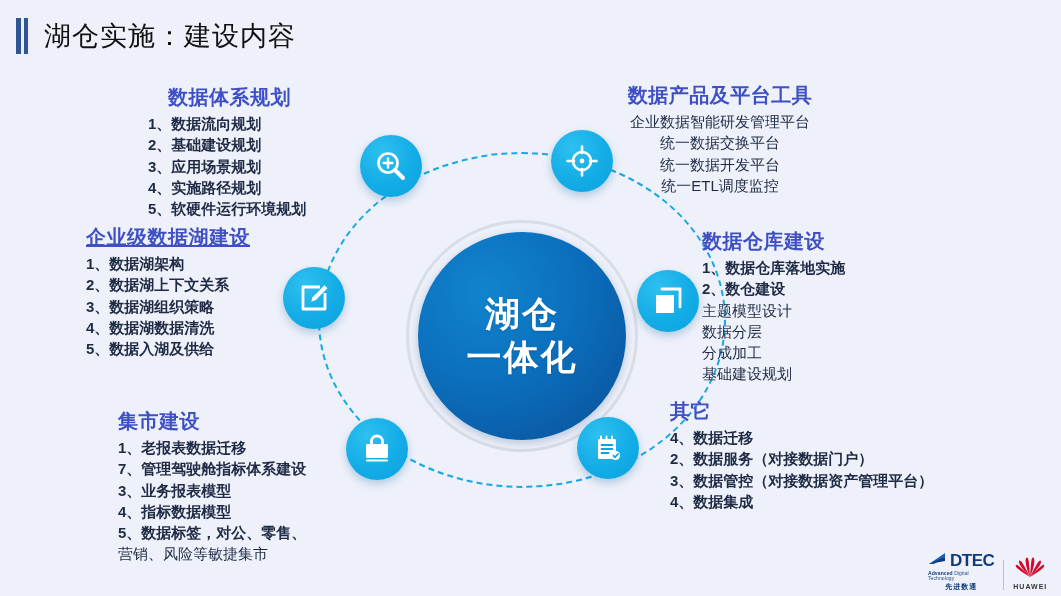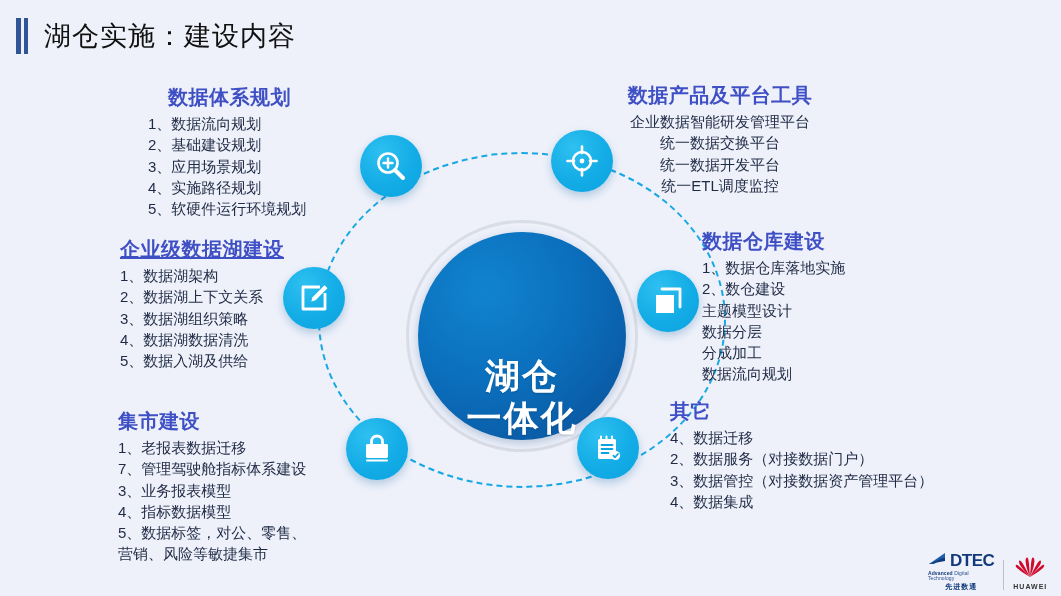--- a/index.html
+++ b/index.html
@@ -24,21 +24,21 @@
     position:absolute;left:16px;top:0px;width:408px;height:336px;
     border:2px dashed #17a8e3;border-radius:50%;box-sizing:border-box;
   }
   .outer-ring{
     position:absolute;left:104px;top:68px;width:232px;height:232px;
     border:3px solid #d9dde6;border-radius:50%;box-sizing:border-box;
   }
   .core{
     position:absolute;left:116px;top:80px;width:208px;height:208px;border-radius:50%;
     background:radial-gradient(circle at 32% 28%,#1184cf 0%,#0b6fbd 45%,#0a4f97 100%);
-    display:flex;flex-direction:column;align-items:center;justify-content:flex-end;
+    display:flex;flex-direction:column;align-items:center;justify-content:center;
     box-shadow:0 3px 10px rgba(10,60,120,.25);
   }
   .core span{
     color:#fff;font-size:35px;font-weight:bold;line-height:1.22;letter-spacing:2px;
     text-shadow:0 1px 2px rgba(0,0,0,.18);
   }
 
   .node{
     position:absolute;width:62px;height:62px;border-radius:50%;
     background:radial-gradient(circle at 35% 28%,#2ec0f0 0%,#13ace6 55%,#0aa3e0 100%);
@@ -57,29 +57,29 @@
 
   
   .block{position:absolute;}
   .block h3{
     margin:0 0 2px 0;font-size:20px;font-weight:bold;color:#3f4fc4;letter-spacing:.5px;
   }
   .block ul{margin:0;padding:0;list-style:none;}
   .block li{
     font-size:15px;color:#1f2a44;line-height:1.42;white-space:nowrap;
   }
-  .indent1{padding-left:34px;}
+  .indent1{padding-left:34px;font-weight:bold;}
   .indent2{padding-left:62px;}
   .center-list li{text-align:center;white-space:nowrap;}
 
   .b-plan {left:148px;top:84px;}
   .b-plan h3{margin-left:20px;}
   .b-prod {left:600px;top:82px;text-align:center;width:240px;}
   .b-prod h3{text-align:center;}
-  .b-lake {left:86px;top:236px;margin-left:34px;}
+  .b-lake {left:86px;top:224px;}
   .b-lake h3{text-decoration:underline;}
   .b-wh   {left:702px;top:228px;}
   .b-mart {left:118px;top:408px;}
   .b-other{left:670px;top:398px;}
 
   
   .footer{position:absolute;left:928px;top:552px;display:flex;align-items:flex-end;gap:9px;}
   .dtec{display:flex;flex-direction:column;align-items:center;line-height:1;}
   .dtec-row{display:flex;align-items:center;gap:2px;}
   .dtec-word{font-size:17px;font-weight:bold;color:#123a7a;letter-spacing:-.5px;}
@@ -211,21 +211,21 @@
   <div class="block b-wh">
     <h3>数据仓库建设</h3>
     <ul class="indent1">
       <li>1、数据仓库落地实施</li>
       <li>2、数仓建设</li>
     </ul>
     <ul class="indent2">
       <li>主题模型设计</li>
       <li>数据分层</li>
       <li>分成加工</li>
-      <li>数据流向规划</li>
+      <li>基础建设规划</li>
     </ul>
   </div>
 
   <div class="block b-mart">
     <h3>集市建设</h3>
     <ul class="indent1">
       <li>1、老报表数据迁移</li>
       <li>7、管理驾驶舱指标体系建设</li>
       <li>3、业务报表模型</li>
       <li>4、指标数据模型</li>

